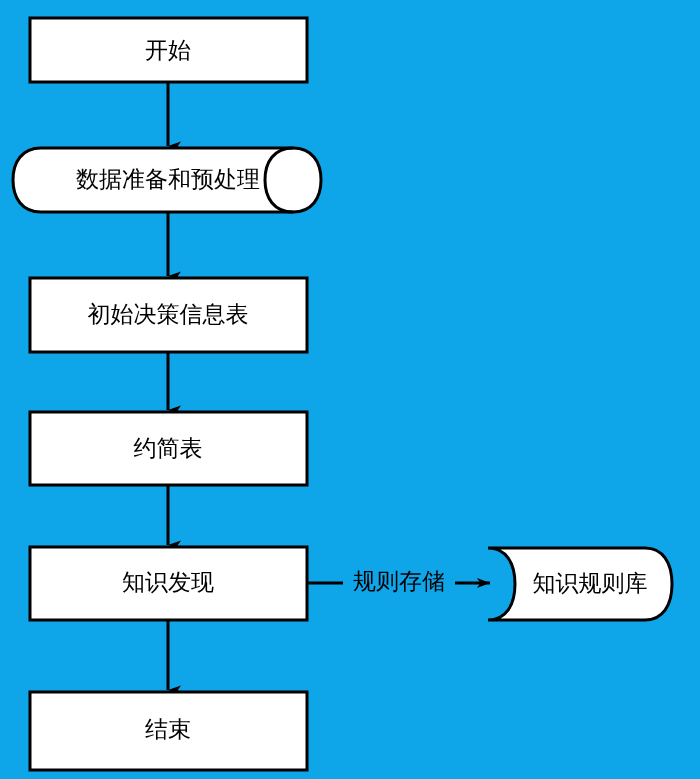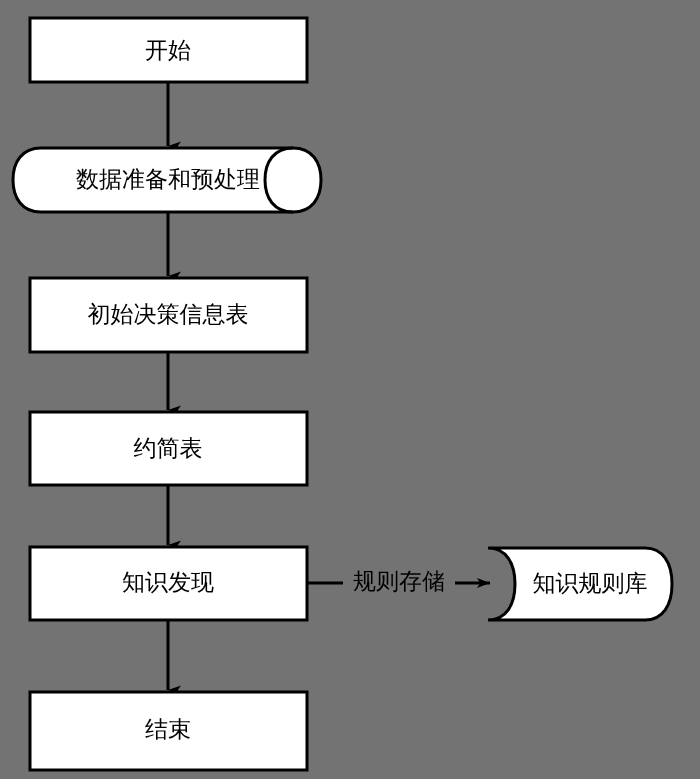--- a/index.html
+++ b/index.html
@@ -8,21 +8,21 @@
     padding: 0;
     background: #ffffff;
   }
   body {
     font-family: "DejaVu Sans", "Liberation Sans", sans-serif;
   }
   #canvas {
     position: relative;
     width: 700px;
     height: 779px;
-    background: #737373;
+    background: #0ea5e9;
     overflow: hidden;
   }
   svg#diagram {
     position: absolute;
     left: 0;
     top: 0;
     width: 700px;
     height: 779px;
   }
   .node-shape {

